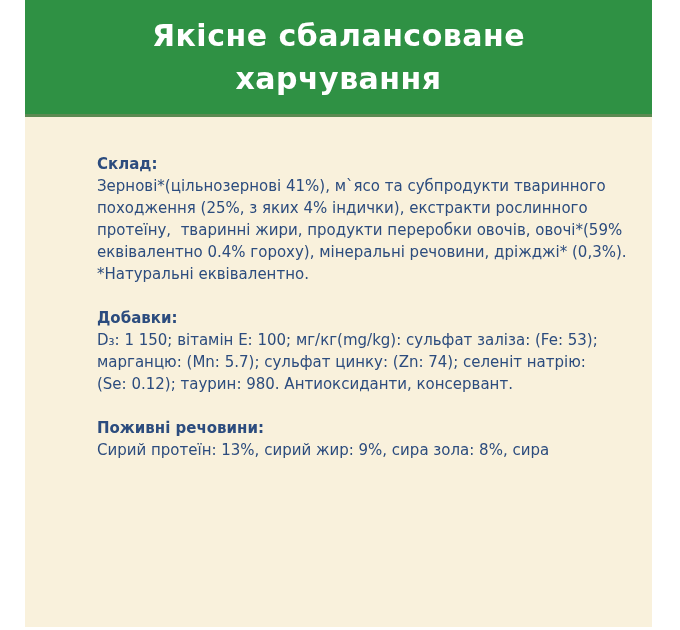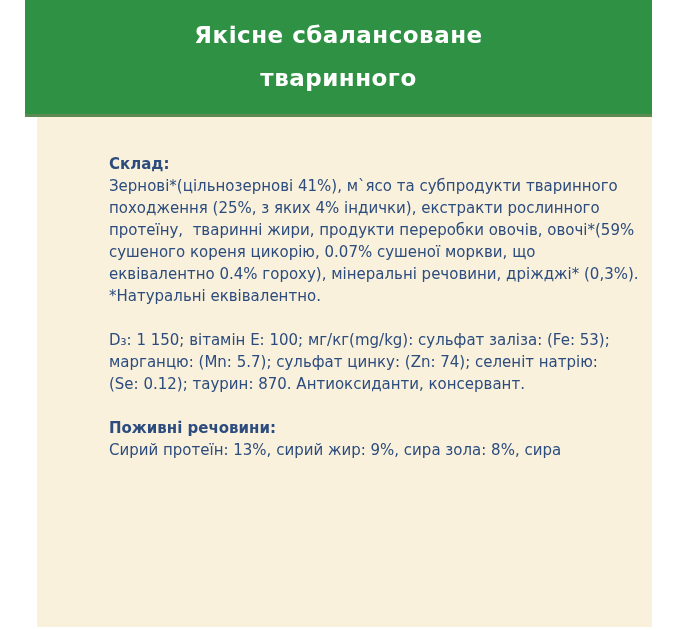--- a/index.html
+++ b/index.html
@@ -29,30 +29,29 @@
     background:var(--green);
     border-bottom:3px solid var(--green-edge);
     display:flex;
     flex-direction:column;
     justify-content:center;
     align-items:center;
   }
   .banner-title{
     color:var(--white);
     font-weight:bold;
-    font-size:23px;
+    font-size:30px;
     line-height:43px;
     text-align:center;
     letter-spacing:0.5px;
   }
   .panel{
     background:var(--cream);
     height:510px;
     padding:36px 40px 0 72px;
-    margin-left:12px;
   }
   .section{
     font-size:15px;
     line-height:22px;
     color:var(--navy);
     margin-bottom:22px;
   }
   .section:last-child{margin-bottom:0;}
   .section-heading{
     font-weight:bold;
@@ -63,40 +62,40 @@
   }
 </style>
 </head>
 <body>
 
 <div class="card">
 
   <div class="banner">
     <div class="banner-title">
       <div>Якісне сбалансоване</div>
-      <div>тваринного</div>
+      <div>харчування</div>
     </div>
   </div>
 
   <div class="panel">
 
     <div class="section">
       <div class="section-heading">Склад:</div>
       <div class="text-line">Зернові*(цільнозернові 41%), м`ясо та субпродукти тваринного</div>
       <div class="text-line">походження (25%, з яких 4% індички), екстракти рослинного</div>
       <div class="text-line">протеїну,  тваринні жири, продукти переробки овочів, овочі*(59%</div>
-      <div class="text-line">сушеного кореня цикорію, 0.07% сушеної моркви, що</div>
       <div class="text-line">еквівалентно 0.4% гороху), мінеральні речовини, дріжджі* (0,3%).</div>
       <div class="text-line">*Натуральні еквівалентно.</div>
     </div>
 
     <div class="section">
+      <div class="section-heading">Добавки:</div>
       <div class="text-line">D₃: 1 150; вітамін Е: 100; мг/кг(mg/kg): сульфат заліза: (Fe: 53);</div>
       <div class="text-line">марганцю: (Mn: 5.7); сульфат цинку: (Zn: 74); селеніт натрію:</div>
-      <div class="text-line">(Se: 0.12); таурин: 870. Антиоксиданти, консервант.</div>
+      <div class="text-line">(Se: 0.12); таурин: 980. Антиоксиданти, консервант.</div>
     </div>
 
     <div class="section">
       <div class="section-heading">Поживні речовини:</div>
       <div class="text-line">Сирий протеїн: 13%, сирий жир: 9%, сира зола: 8%, сира</div>
     </div>
 
   </div>
 </div>
 

